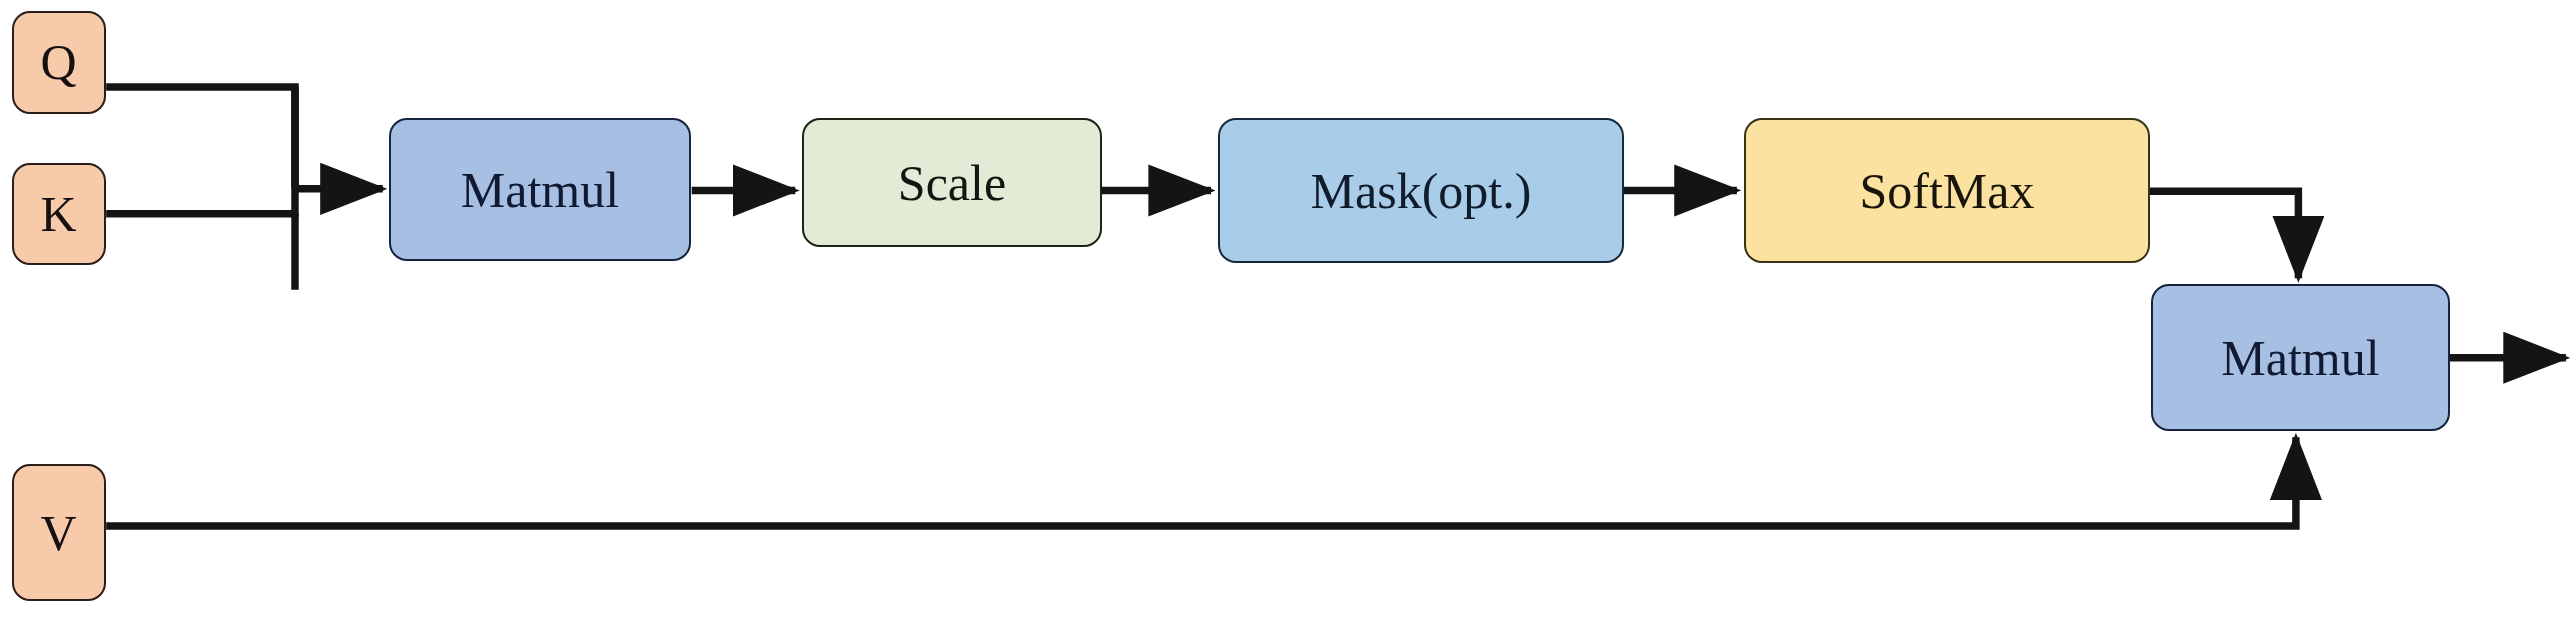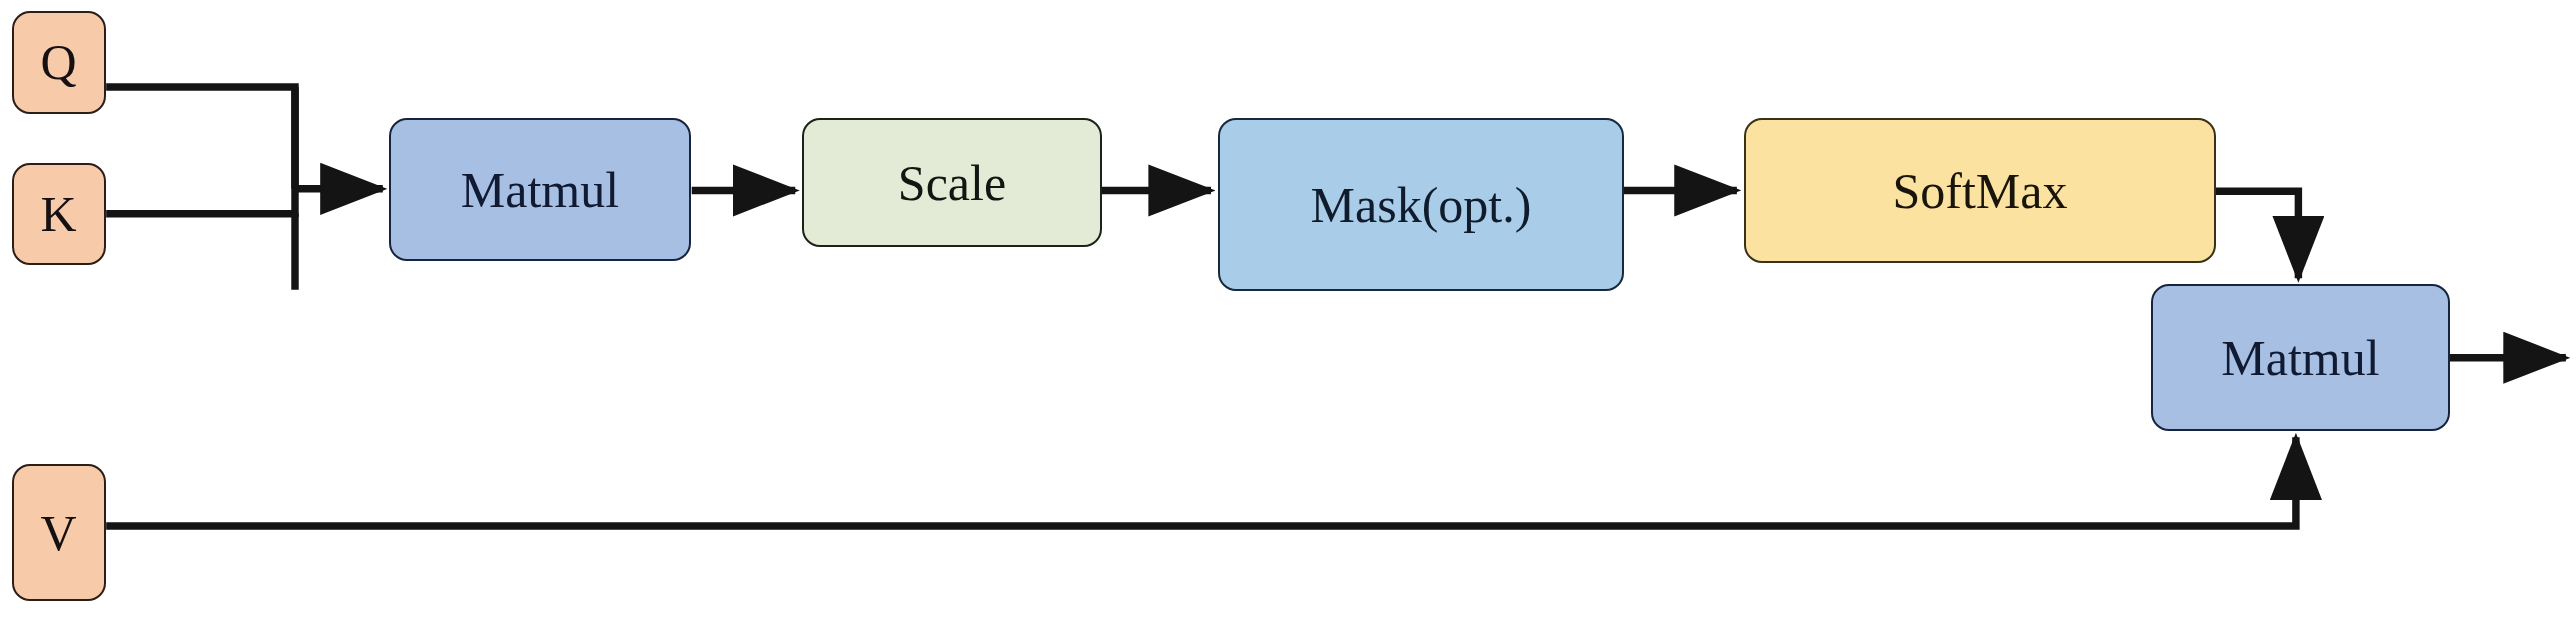--- a/index.html
+++ b/index.html
@@ -63,28 +63,28 @@
     font-size: 50px;
   }
   #node-scale {
     left: 802px; top: 118px; width: 300px; height: 129px;
     background: #e3ead6;
     border-color: #1b2316;
     color: #121510;
     font-size: 50px;
   }
   #node-mask {
-    left: 1218px; top: 118px; width: 406px; height: 173px;
+    left: 1218px; top: 118px; width: 406px; height: 145px;
     background: #a9cde8;
     border-color: #17293c;
     color: #101c2c;
     font-size: 50px;
   }
   #node-softmax {
-    left: 1744px; top: 118px; width: 472px; height: 145px;
+    left: 1744px; top: 118px; width: 406px; height: 145px;
     background: #fbe2a0;
     border-color: #3a3216;
     color: #1a150a;
     font-size: 50px;
   }
   #node-matmul-2 {
     left: 2151px; top: 284px; width: 299px; height: 147px;
     background: #a7bfe2;
     border-color: #17243f;
     color: #111a33;

